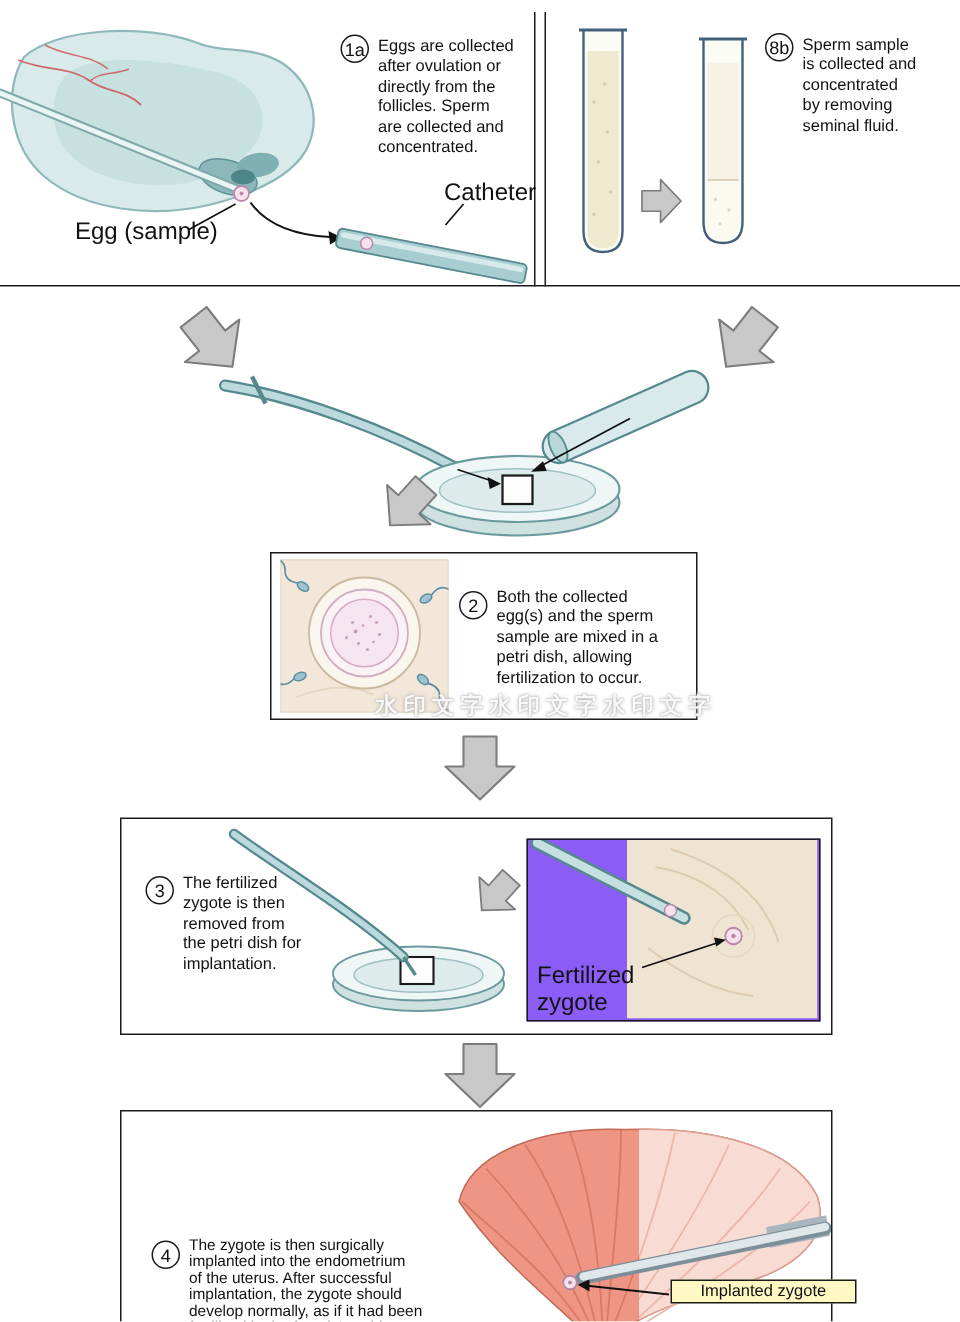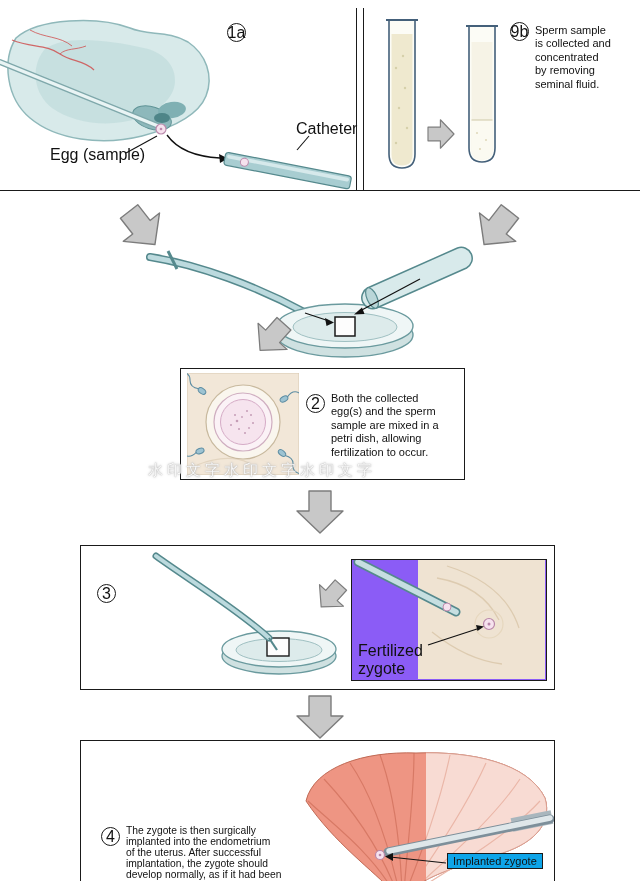--- a/index.html
+++ b/index.html
@@ -3,29 +3,29 @@
 <meta charset="utf-8">
 <style>
   *{box-sizing:border-box}
   body{margin:0;background:#fff}
   #page{position:relative;width:640px;height:881px;background:#fff;overflow:hidden;
         font-family:"Liberation Sans","DejaVu Sans",sans-serif;color:#111}
   .abs{position:absolute}
   .step-text{position:absolute;font-size:11px;line-height:1.22;white-space:pre-line;color:#111}
   .badge{position:absolute;width:19px;height:19px;border:1.5px solid #1a1a1a;border-radius:50%;
          background:#fff;display:flex;align-items:center;justify-content:center;
-         font-size:16px;color:#111;z-index:3}
+         font-size:12px;color:#111;z-index:3}
   .lbl{position:absolute;font-size:16px;line-height:1.15;white-space:pre-line;color:#111;z-index:3}
   .panel{position:absolute;background:#fff;border:1.3px solid #1a1a1a}
   .vline{position:absolute;width:1.3px;background:#1a1a1a}
   .hline{position:absolute;height:1.3px;background:#1a1a1a}
-  .wm{position:absolute;font-size:15px;font-weight:normal;letter-spacing:4px;text-align:left;
+  .wm{position:absolute;font-size:15px;font-weight:bold;letter-spacing:4px;text-align:right;
       color:rgba(255,255,255,.92);text-shadow:0 0 1px #9a9a9a,0 0 3px #bdbdbd;z-index:6}
-  .label-box{position:absolute;font-size:11px;background:#0ea5e9;border:1.2px solid #1a1a1a;
-             padding:1px 5px;z-index:4;white-space:nowrap}
+  .label-box{position:absolute;font-size:11px;background:#fef9c3;border:1.2px solid #1a1a1a;
+             padding:1px 19px;z-index:4;white-space:nowrap}
 </style>
 </head>
 <body>
 
 <div id="page">
 
   <div class="vline" style="left:356px;top:8px;height:183px"></div>
   <div class="vline" style="left:363px;top:8px;height:183px"></div>
   <div class="hline" style="left:0;top:190px;width:640px"></div>
 
@@ -48,20 +48,26 @@
       <rect x="0" y="0" width="128" height="13" rx="3" fill="#a8cdd1" stroke="#55898d" stroke-width="1.2"></rect>
       <rect x="2" y="2.2" width="124" height="3.6" rx="1.8" fill="#d6e9eb"></rect>
       <circle cx="20" cy="6.5" r="4" fill="#f6e2ee" stroke="#bb8aac"></circle>
     </g>
     <path d="M309,128 L297,142" stroke="#111" stroke-width="1.1"></path>
   </svg>
 
   <div class="badge" style="left:227px;top:23px">
     <span>1a</span>
     </div>
+  <div class="step-text" style="left:252px;top:25px;width:110px">Eggs are collected
+after ovulation or
+directly from the
+follicles. Sperm
+are collected and
+concentrated.</div>
   <div class="lbl" style="left:50px;top:146px">Egg (sample)</div>
   <div class="lbl" style="left:296px;top:120px">Catheter</div>
 
   <svg class="abs" style="left:365px;top:8px" width="275" height="182" viewBox="0 0 275 182">
     <path d="M24,12 L24,146 Q24,160 37,160 Q50,160 50,146 L50,12" fill="#fcfcf6" stroke="#44607a" stroke-width="1.6"></path>
     <path d="M26.5,26 L26.5,146 Q26.5,157.5 37,157.5 Q47.5,157.5 47.5,146 L47.5,26 Z" fill="#efe9cf"></path>
     <circle cx="31" cy="60" r="1.2" fill="#d6cfa9"></circle>
       <circle cx="40" cy="80" r="1.2" fill="#d6cfa9"></circle>
     <circle cx="34" cy="100" r="1.2" fill="#d6cfa9"></circle>
       <circle cx="42" cy="120" r="1.2" fill="#d6cfa9"></circle>
@@ -75,21 +81,21 @@
     <circle cx="112" cy="125" r="1.1" fill="#e0dabd"></circle>
       <circle cx="121" cy="132" r="1.1" fill="#e0dabd"></circle>
     <circle cx="115" cy="141" r="1.1" fill="#e0dabd"></circle>
     <path d="M101,18 L133,18" stroke="#44607a" stroke-width="2"></path>
     <g transform="translate(76,126) rotate(-90) scale(0.62)">
       <polygon points="-11,-21 11,-21 11,-1 23,-1 0,21 -23,-1 -11,-1" fill="#c8c8c8" stroke="#7c7c7c" stroke-width="1.8" stroke-linejoin="round"></polygon>
     </g>
   </svg>
 
   <div class="badge" style="left:510px;top:22px">
-    <span>9b</span>
+    <span>8b</span>
     </div>
   <div class="step-text" style="left:535px;top:24px;width:104px">Sperm sample
 is collected and
 concentrated
 by removing
 seminal fluid.</div>
 
   <svg class="abs" style="left:0;top:195px" width="640" height="175" viewBox="0 0 640 175">
     <g transform="translate(142,33) rotate(-38)">
       <polygon points="-11,-21 11,-21 11,-1 23,-1 0,21 -23,-1 -11,-1" fill="#c8c8c8" stroke="#7c7c7c" stroke-width="1.4" stroke-linejoin="round"></polygon>
@@ -164,20 +170,25 @@
   <svg class="abs" style="left:288px;top:489px" width="64" height="46" viewBox="0 0 64 46">
     <g transform="translate(32,23)">
       <polygon points="-11,-21 11,-21 11,-1 23,-1 0,21 -23,-1 -11,-1" fill="#c8c8c8" stroke="#7c7c7c" stroke-width="1.4" stroke-linejoin="round"></polygon>
     </g>
   </svg>
 
   <div class="panel" style="left:80px;top:545px;width:475px;height:145px">
     <div class="badge" style="left:16px;top:38px">
       <span>3</span>
       </div>
+    <div class="step-text" style="left:41px;top:37px;width:110px">The fertilized
+zygote is then
+removed from
+the petri dish for
+implantation.</div>
 
     <svg class="abs" style="left:60px;top:6px" width="228" height="134" viewBox="0 0 228 134">
       <ellipse cx="138" cy="104" rx="57" ry="18" fill="#cfe1e1" stroke="#6a9a9e" stroke-width="1.3"></ellipse>
       <ellipse cx="138" cy="97" rx="57" ry="18" fill="#eff6f6" stroke="#6a9a9e" stroke-width="1.3"></ellipse>
       <ellipse cx="138" cy="98" rx="43" ry="11.5" fill="#ddebeb" stroke="#9fc0c2" stroke-width="1"></ellipse>
       <rect x="126" y="86" width="22" height="18" fill="#fdfdfd" stroke="#1a1a1a" stroke-width="1.4"></rect>
       <path d="M15,4 C45,26 95,56 128,86" stroke="#55898d" stroke-width="7" fill="none" stroke-linecap="round"></path>
       <path d="M15,4 C45,26 95,56 128,86" stroke="#bcdade" stroke-width="4" fill="none" stroke-linecap="round"></path>
       <path d="M128,86 L136,98" stroke="#55898d" stroke-width="2.2"></path>
       <g transform="translate(190,44) rotate(42) scale(0.7)">

